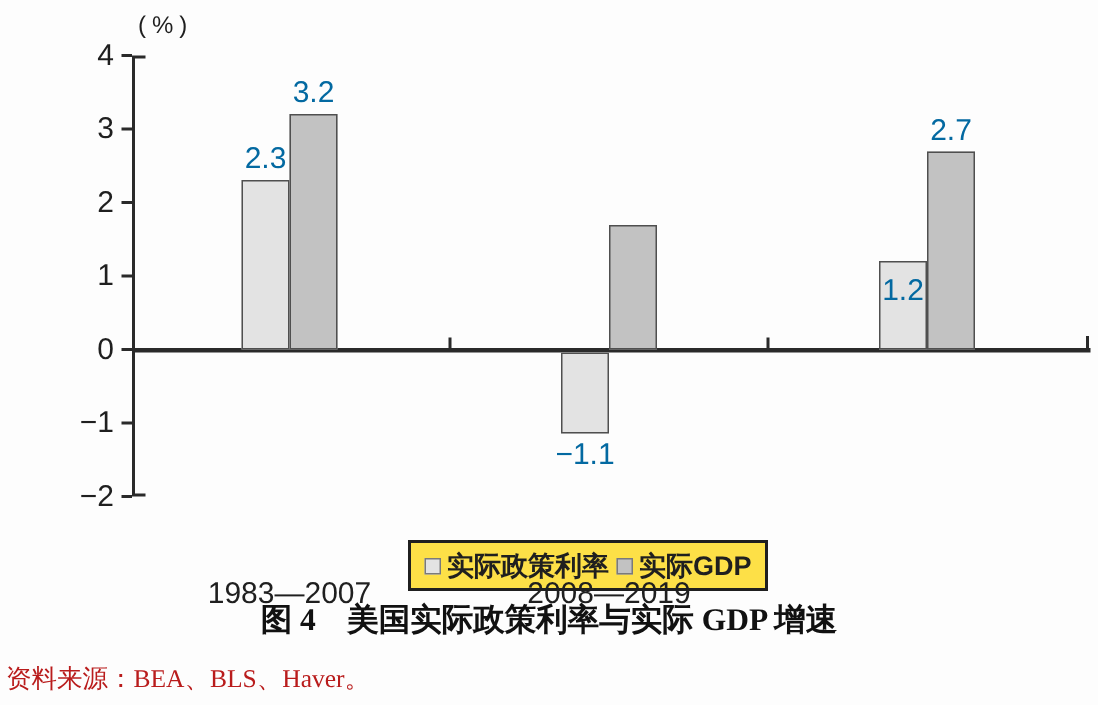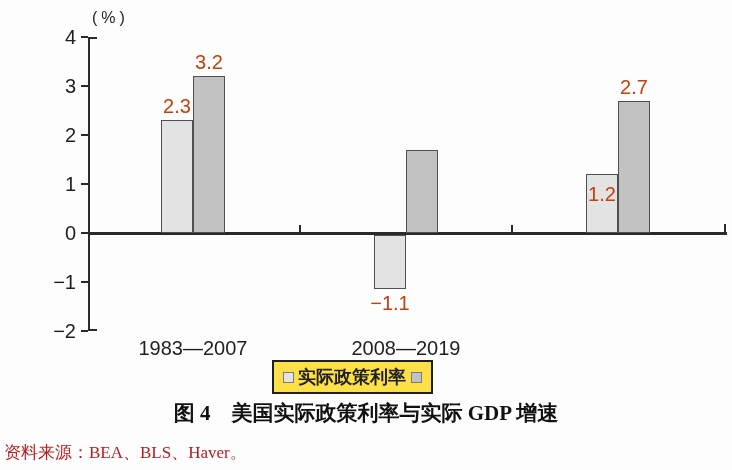--- a/index.html
+++ b/index.html
@@ -18,25 +18,25 @@
     position:absolute;text-align:right;
     font-size:20px;line-height:26px;color:#1f1f1f;
   }
   .bar{
     position:absolute;
     border:1px solid #4f4f4f;
     box-sizing:border-box;
   }
   .value-label{
     position:absolute;text-align:center;
-    font-size:20px;line-height:24px;color:#c2410c;
+    font-size:20px;line-height:24px;color:#0369a1;
   }
   .cat-label{
     position:absolute;text-align:center;
-    font-size:20px;line-height:24px;color:#1f1f1f;
+    font-size:20px;line-height:24px;color:#1f1f1f;margin-top:48px;
   }
   .unit-label{
     position:absolute;left:92px;top:9px;
     font-size:16px;letter-spacing:4px;color:#1f1f1f;
   }
   .legend{
     position:absolute;left:272px;top:360px;
     display:inline-flex;align-items:center;
     border:2px solid #1f1f1f;background:#fde047;
     padding:3px 9px;gap:5px;
@@ -65,20 +65,21 @@
 <div class="figure">
   <div class="chart" id="chart">
     <div class="unit-label">(%)</div>
     <div class="legend" id="legend">
         <span class="legend-item">
           <span class="swatch" style="background: rgb(227, 227, 227);"></span>
           <span>实际政策利率</span>
         </span>
         <span class="legend-item">
           <span class="swatch" style="background: rgb(194, 194, 194);"></span>
+          <span>实际GDP</span>
         </span>
       </div>
   <div class="axis" style="left: 88px; top: 37px; width: 2px; height: 294px;"></div>
       <div class="axis" style="left: 88px; top: 232px; width: 639px; height: 3px;"></div>
       <div class="tick" style="left: 90px; top: 37px; width: 7px; height: 2px;"></div>
       <div class="tick" style="left: 90px; top: 329px; width: 7px; height: 2px;"></div>
       <div class="tick" style="left: 724px; top: 224px; width: 2px; height: 9px;"></div>
       <div class="tick" style="left: 81px; top: 36px; width: 7px; height: 2px;"></div>
       <div class="ylabel" style="left: 34px; top: 24px; width: 42px;">4</div>
       <div class="tick" style="left: 81px; top: 85px; width: 7px; height: 2px;"></div>

